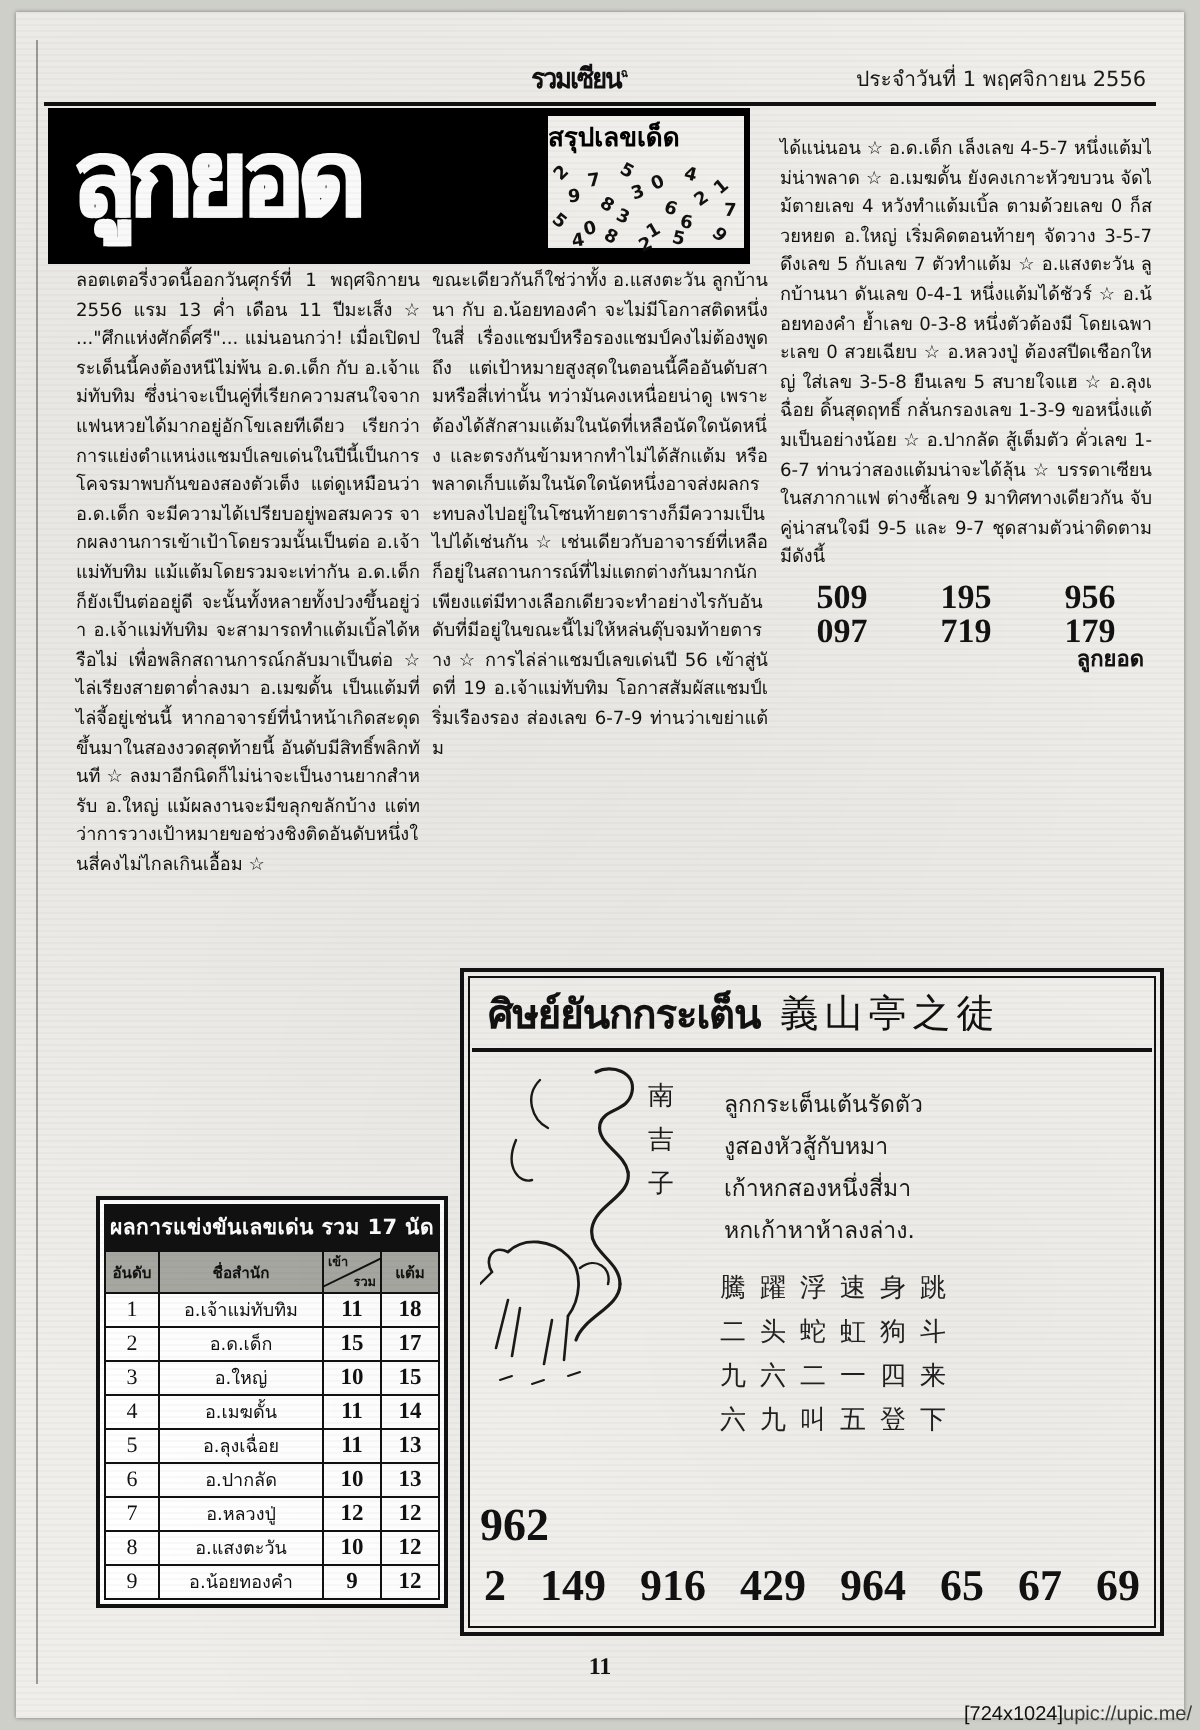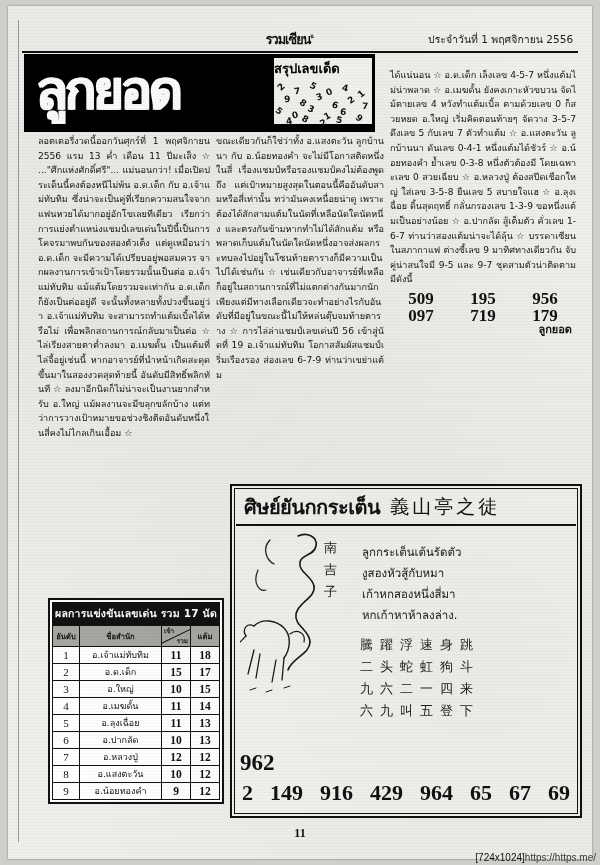--- a/index.html
+++ b/index.html
@@ -415,14 +415,14 @@
         <span>65</span>
         <span>67</span>
         <span>69</span>
       </div>
   </div>
 
   <div class="folio">11</div>
 </div>
 
 <div class="wm">
-  <span class="dim">[724x1024]</span><span>https://https.me/</span>
+  <span class="dim">[724x1024]</span><span>upic://upic.me/</span>
 </div>
 
 </body></html>

